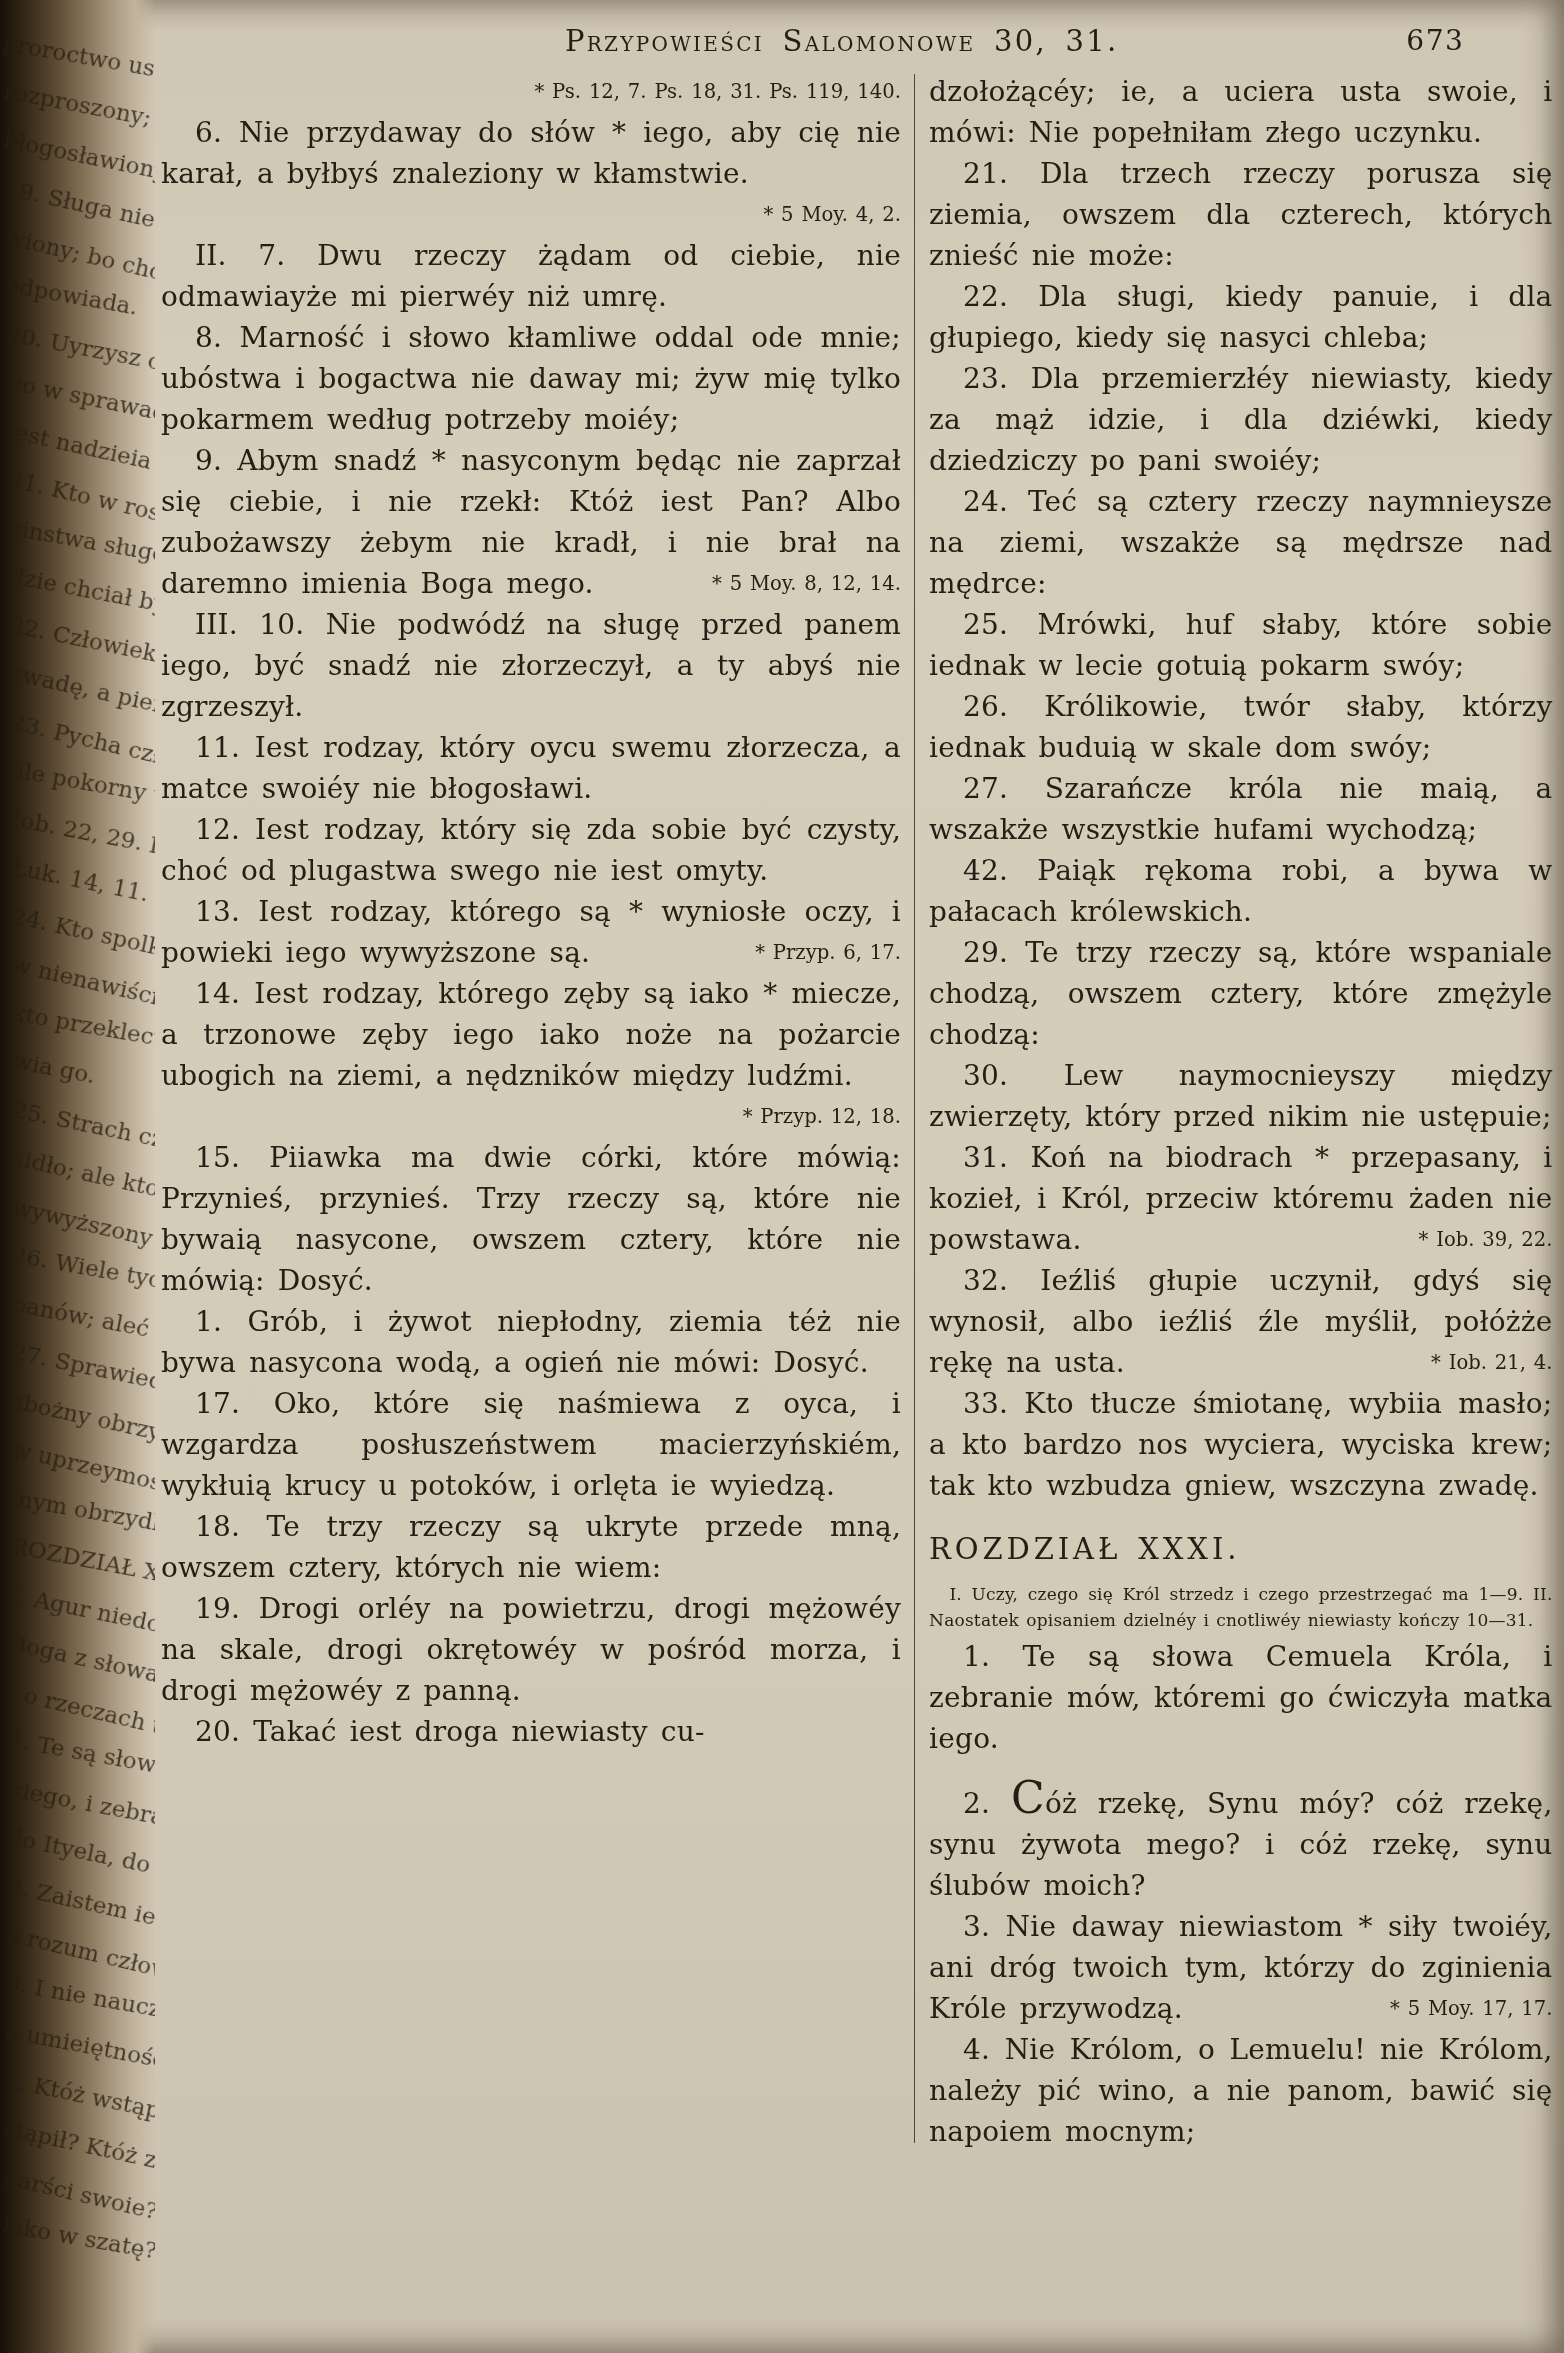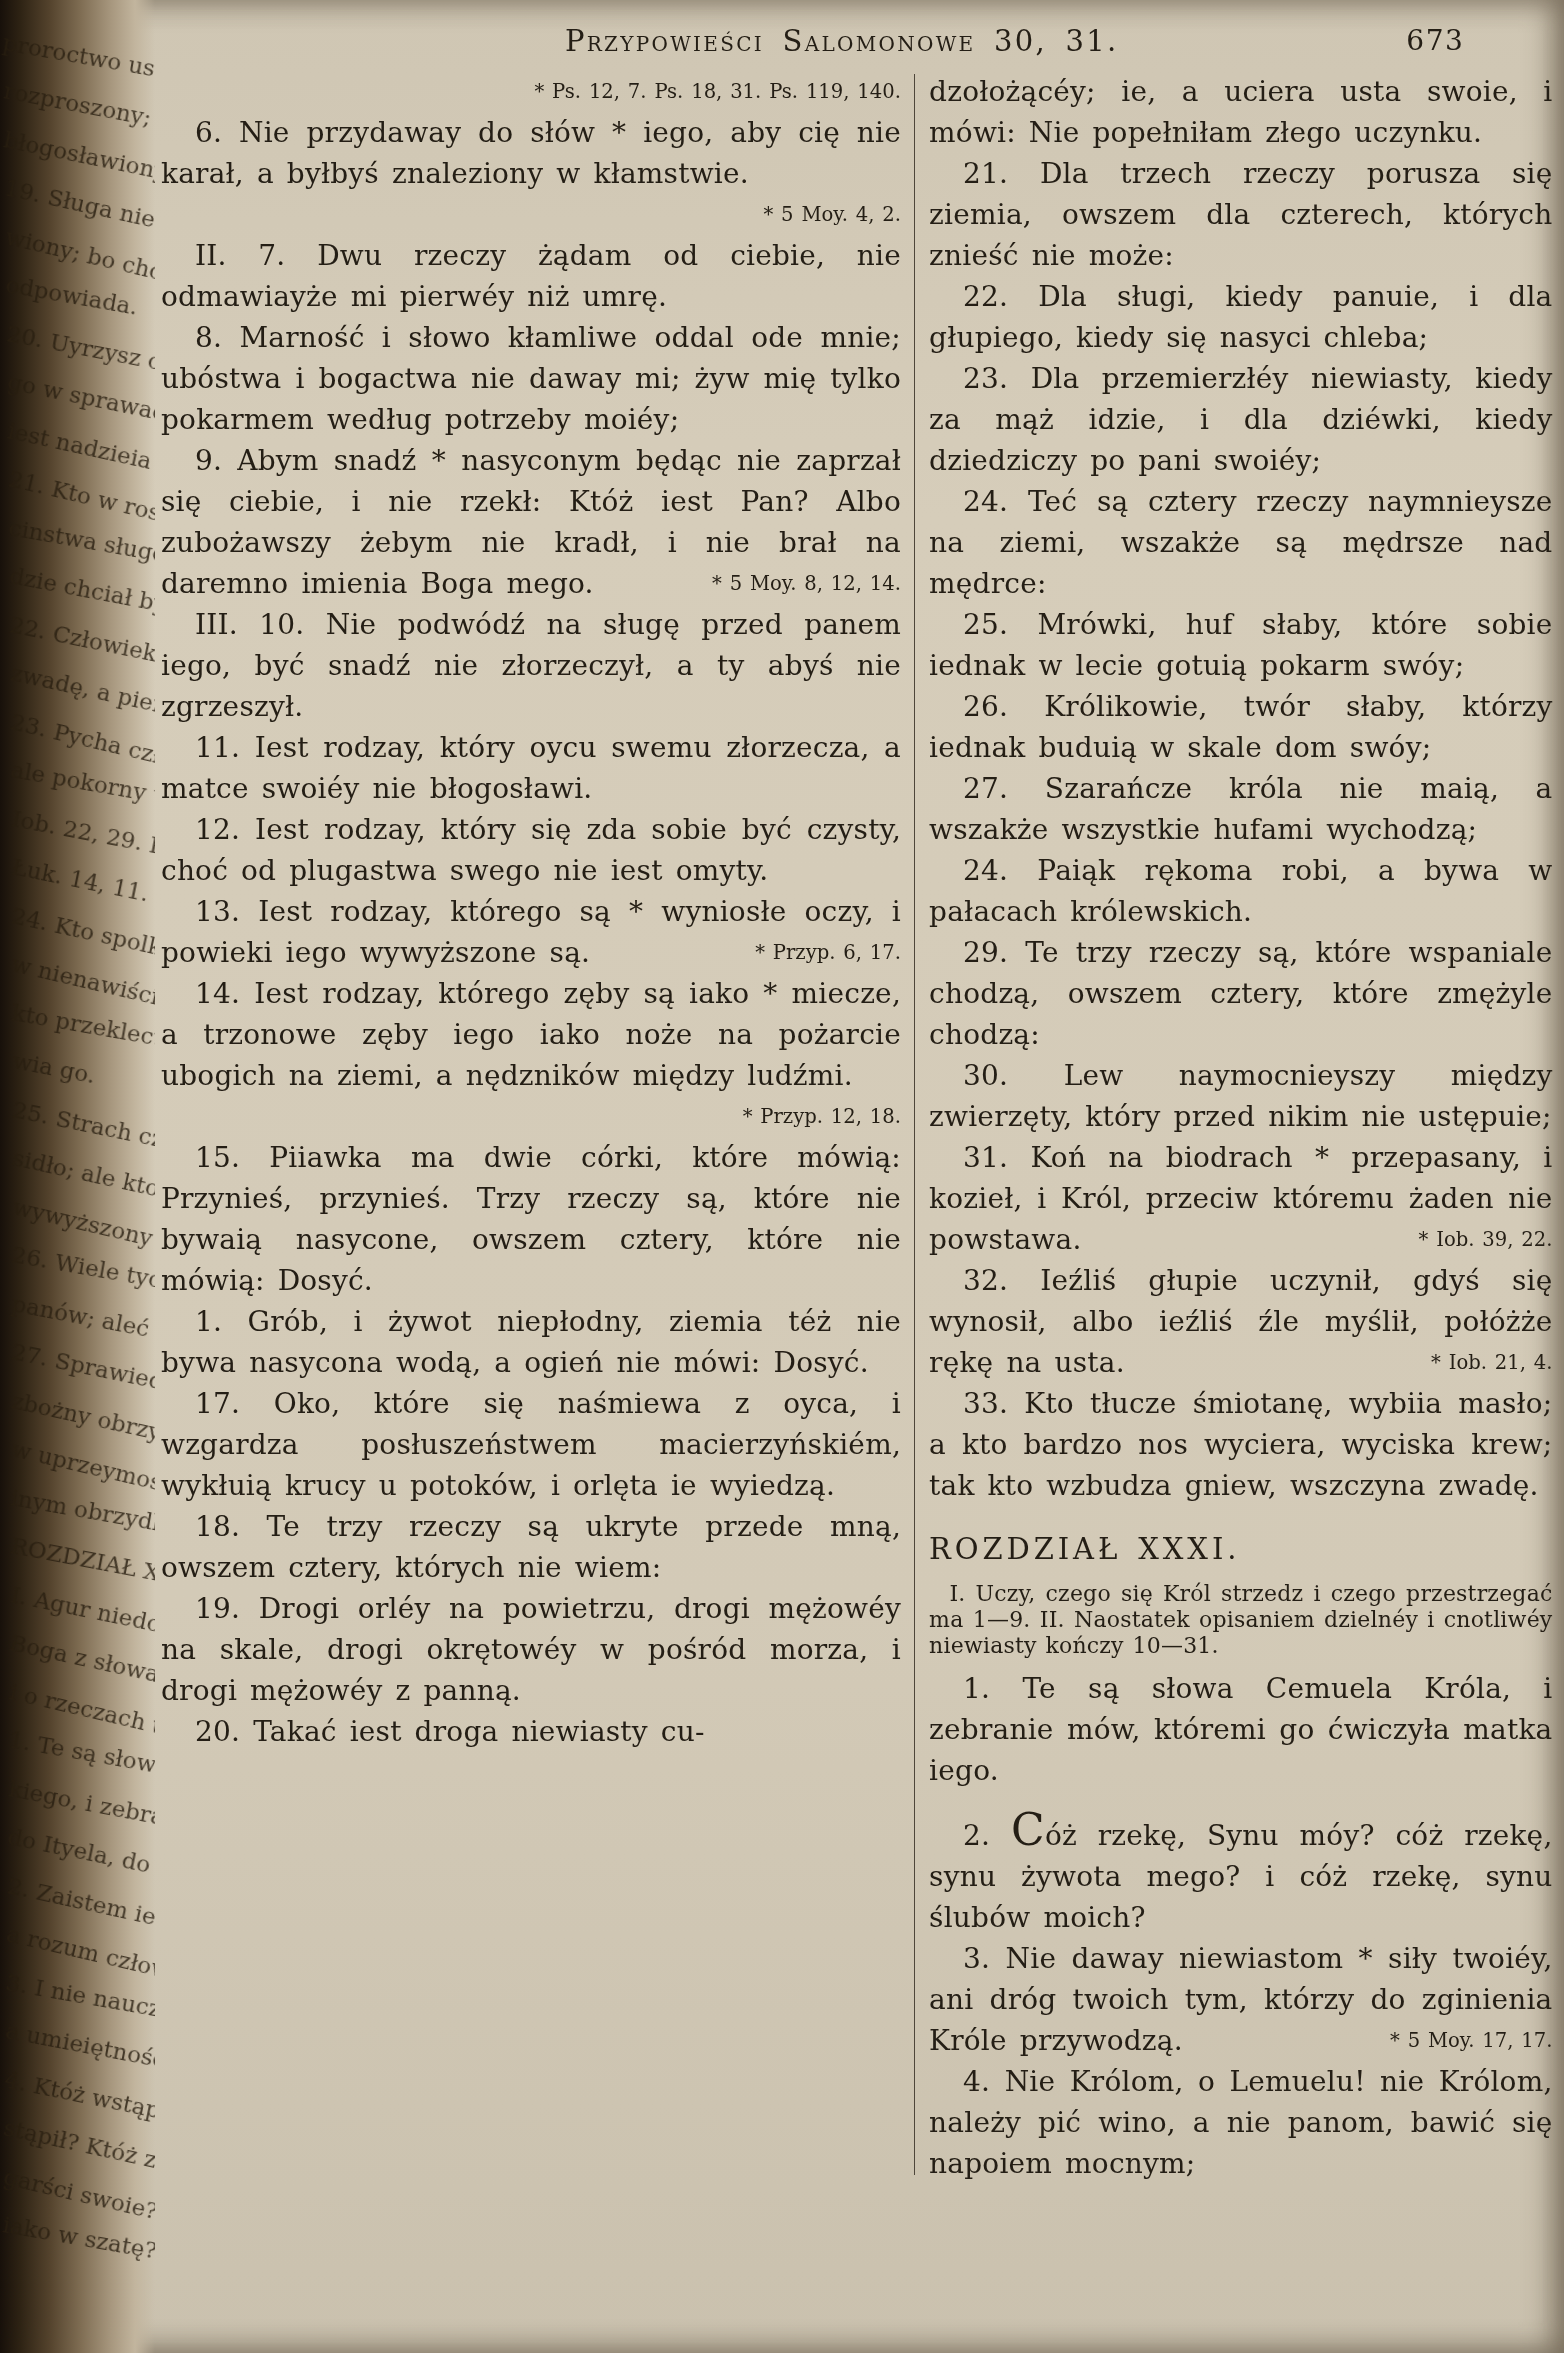--- a/index.html
+++ b/index.html
@@ -37,21 +37,21 @@
   .pagehead .pageno { position:absolute; right:88px; top:0; font-size:28px; letter-spacing:1.6px;margin-left:24px; }
   .columns { display:flex; align-items:stretch; }
   .col { font-size:28px; line-height:41px; text-align:justify; word-spacing:3.9px; letter-spacing:0.2px; }
   .col-left { width:740px; }
   .divider { width:1.6px; background:#4e463a; margin:3.1px 14px 9.4px 12.5px; }
   .col-right { flex:1; min-width:0; }
   .verse { display:flow-root; text-indent:34px; }
   .verse.cont { text-indent:0; }
   .ref { float:right; font-size:19.6px; line-height:41px; letter-spacing:0; word-spacing:1.6px; }
   .chapter-heading { text-align:left; font-size:29px; letter-spacing:3.9px; margin:23.5px 0 11px; }
-  .chapter-summary { font-size:22px; line-height:26px; text-align:justify; text-indent:20.3px; margin-bottom:9px; word-spacing:1.6px; }
+  .chapter-summary { font-size:17px; line-height:26px; text-align:justify; text-indent:20.3px; margin-bottom:3px; word-spacing:1.6px; }
   .verse.dropcap { margin-top:22px; }
   .initial { font-size:44px; line-height:34px; }
   .signature { margin-top:4.7px; font-size:28px; text-align:center; transform:translateX(-67px); }
 </style>
 </head>
 <body>
 
 <div class="page">
 
   <div class="gutter">
@@ -135,21 +135,21 @@
 
       <div class="col col-right">
         <p class="verse cont"><span>dzołożącéy; ie, a uciera usta swoie, i mówi: Nie popełniłam złego uczynku.</span></p>
         <p class="verse"><span>21. Dla trzech rzeczy porusza się ziemia, owszem dla czterech, których znieść nie może:</span></p>
         <p class="verse"><span>22. Dla sługi, kiedy panuie, i dla głupiego, kiedy się nasyci chleba;</span></p>
         <p class="verse"><span>23. Dla przemierzłéy niewiasty, kiedy za mąż idzie, i dla dziéwki, kiedy dziedziczy po pani swoiéy;</span></p>
         <p class="verse"><span>24. Teć są cztery rzeczy naymnieysze na ziemi, wszakże są mędrsze nad mędrce:</span></p>
         <p class="verse"><span>25. Mrówki, huf słaby, które sobie iednak w lecie gotuią pokarm swóy;</span></p>
         <p class="verse"><span>26. Królikowie, twór słaby, którzy iednak buduią w skale dom swóy;</span></p>
         <p class="verse"><span>27. Szarańcze króla nie maią, a wszakże wszystkie hufami wychodzą;</span></p>
-        <p class="verse"><span>24. Paiąk rękoma robi, a bywa w pałacach królewskich.</span></p>
+        <p class="verse"><span>42. Paiąk rękoma robi, a bywa w pałacach królewskich.</span></p>
         <p class="verse"><span>29. Te trzy rzeczy są, które wspaniale chodzą, owszem cztery, które zmężyle chodzą:</span></p>
         <p class="verse"><span>30. Lew naymocnieyszy między zwierzęty, który przed nikim nie ustępuie;</span></p>
         <p class="verse"><span>31. Koń na biodrach * przepasany, i kozieł, i Król, przeciw któremu żaden nie powstawa.</span><span class="ref">* Iob. 39, 22.</span></p>
         <p class="verse"><span>32. Ieźliś głupie uczynił, gdyś się wynosił, albo ieźliś źle myślił, połóżże rękę na usta.</span><span class="ref">* Iob. 21, 4.</span></p>
         <p class="verse"><span>33. Kto tłucze śmiotanę, wybiia masło; a kto bardzo nos wyciera, wyciska krew; tak kto wzbudza gniew, wszczyna zwadę.</span></p>
 
         <div class="chapter-heading">ROZDZIAŁ XXXI.</div>
         <p class="chapter-summary">I. Uczy, czego się Król strzedz i czego przestrzegać ma 1—9. II. Naostatek opisaniem dzielnéy i cnotliwéy niewiasty kończy 10—31.</p>
 
         <p class="verse"><span>1. Te są słowa Cemuela Króla, i zebranie mów, któremi go ćwiczyła matka iego.</span></p>

